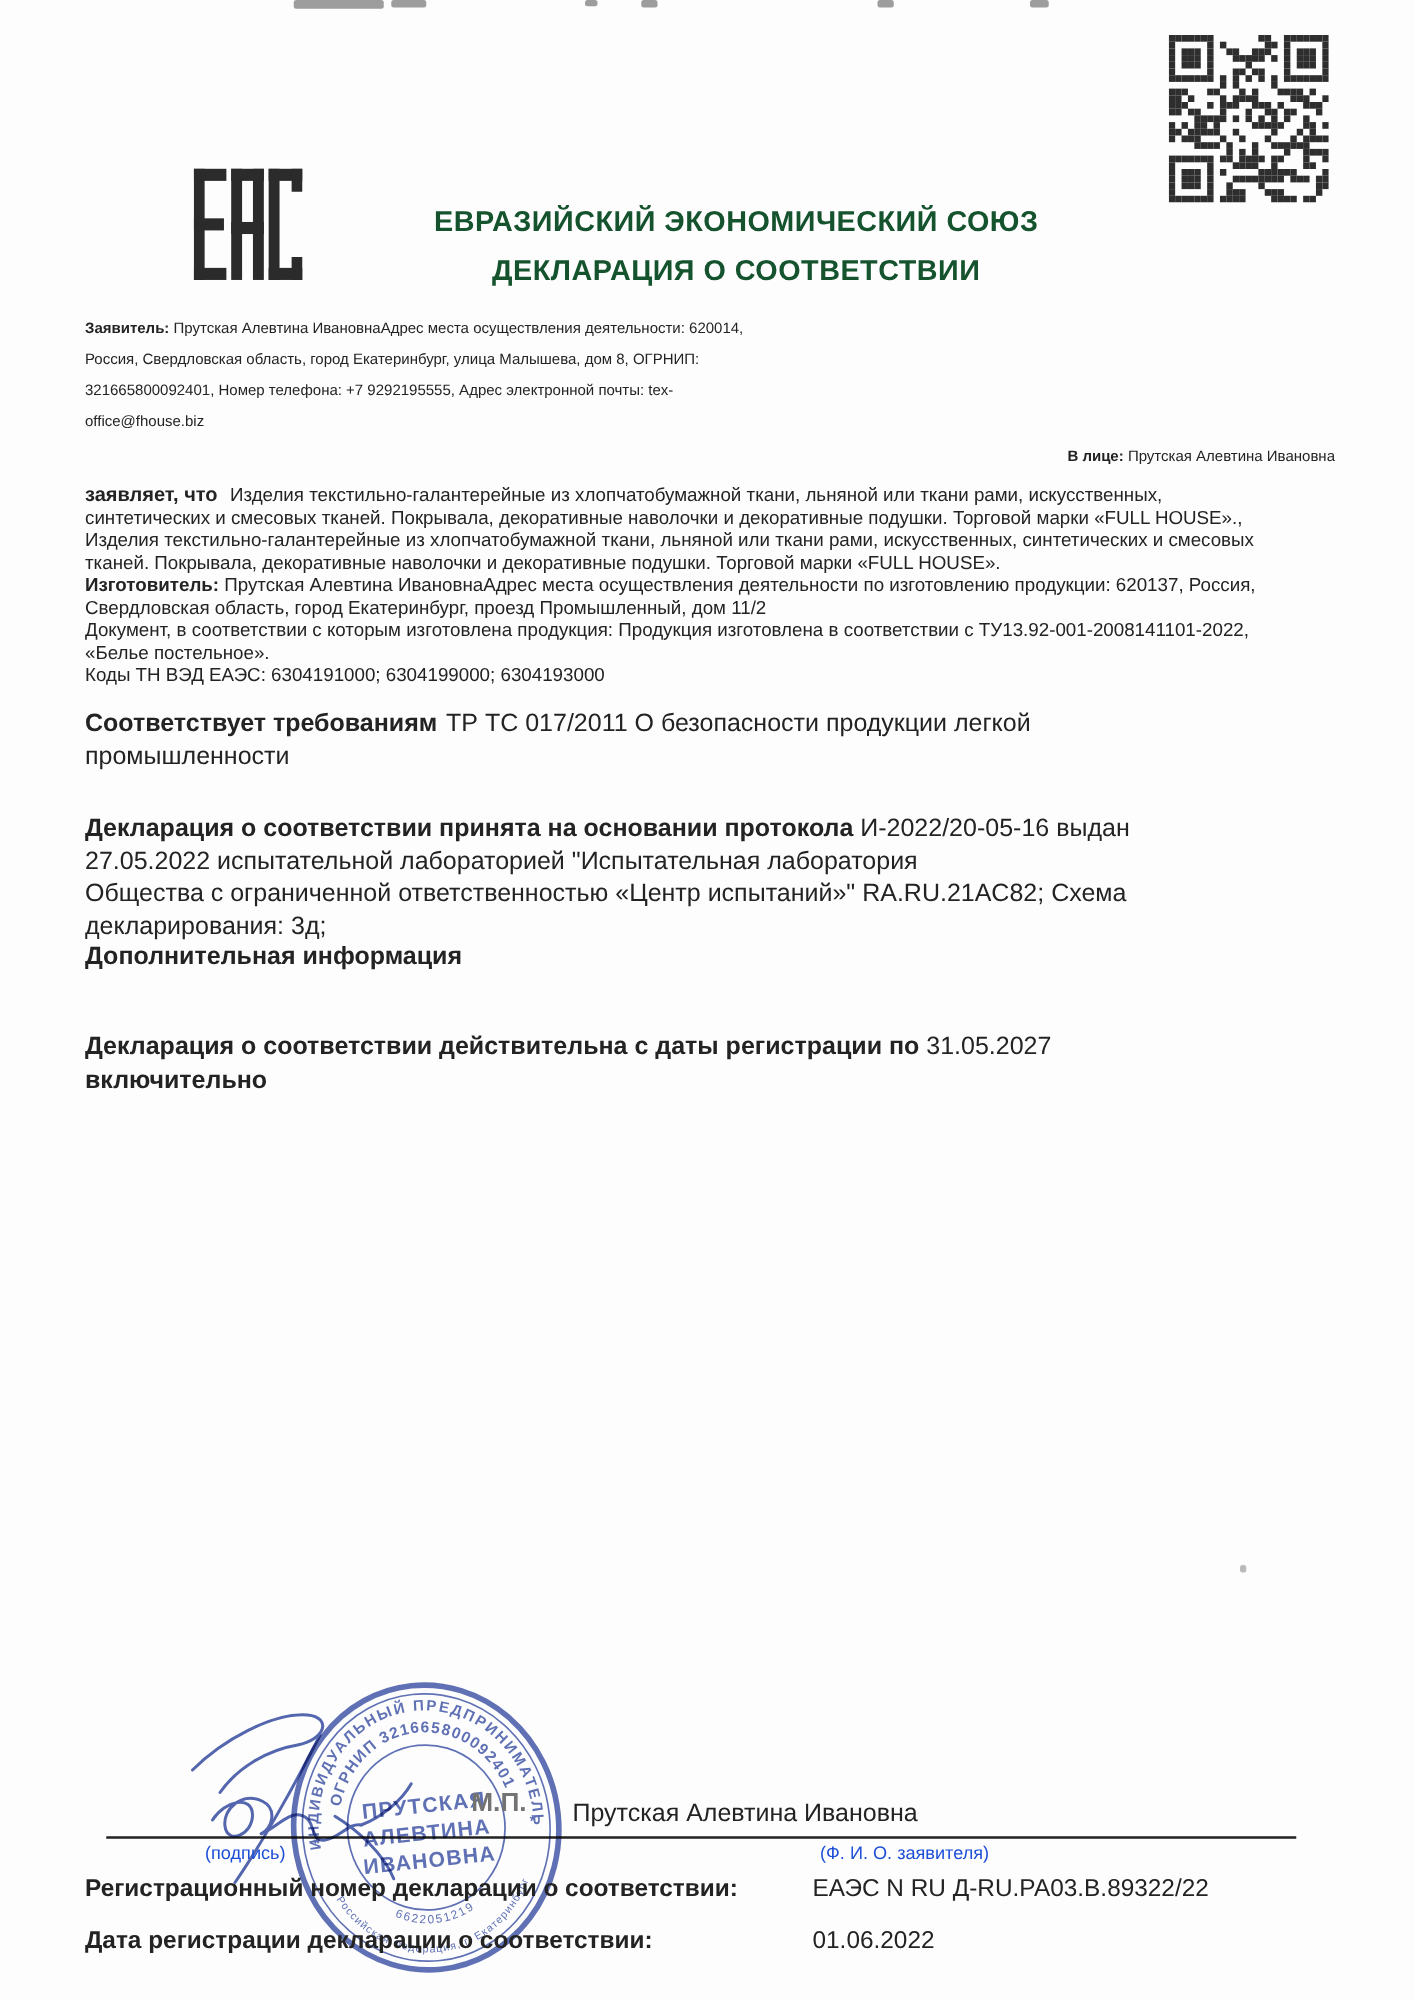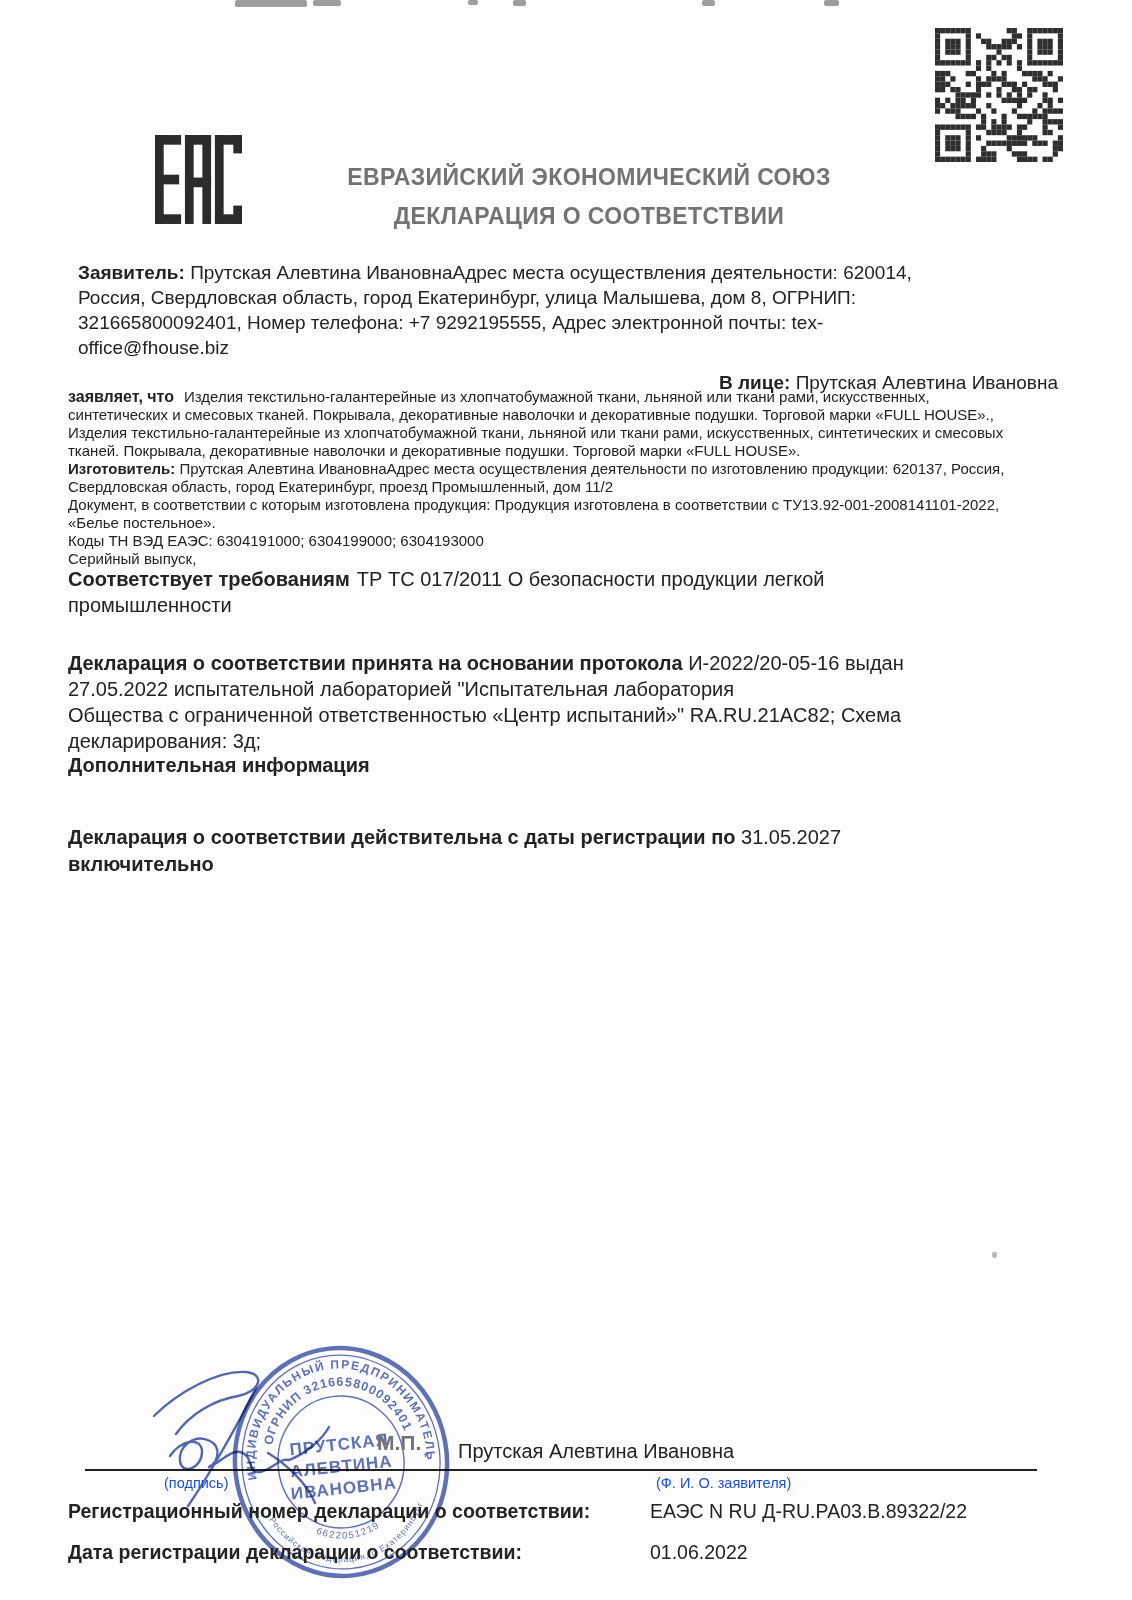--- a/index.html
+++ b/index.html
@@ -1,22 +1,22 @@
 <!DOCTYPE html>
 <html><head>
 <meta charset="utf-8">
 <style>
   html,body{margin:0;padding:0;background:#ffffff;}
   .page{
     position:relative; width:1132px; height:1600px; background:#fdfdfd;
     font-family:"Liberation Sans", sans-serif; color:#232323; overflow:hidden;
   }
   .abs{position:absolute;}
-  .title{font-weight:bold; font-size:23px; letter-spacing:.4px; text-align:center; color:#737373;}
-  .body-p{font-size:19px; line-height:25px; margin:10px;}
+  .title{font-weight:bold; font-size:23px; letter-spacing:.4px; text-align:center; color:#14532d;}
+  .body-p{font-size:12px; line-height:25px; margin:0;}
   .body-lg{font-size:20px; line-height:26px; margin:0;}
   .small-p{font-size:15px; line-height:18px; margin:0;}
   .pre{white-space:pre-line;}
   b{font-weight:bold;}
   .lead-gap{margin-right:10px;}
   .lead-gap-sm{margin-right:7px;text-align:center;}
   .rule{position:absolute; height:2px; background:#222;}
   .caption{font-size:14.5px; color:#1d4ed8;}
   .mp{font-weight:bold; font-size:21px; color:#737373;}
   .artifact{position:absolute; background:#3f3f3f; opacity:.5; border-radius:2px; filter:blur(.4px);}
@@ -375,21 +375,20 @@
   <div class="abs" style="left:68px;top:388px;width:1002px;">
     <p class="small-p"><b class="lead-gap" style="font-size:16px;">заявляет, что</b><span class="pre">Изделия текстильно-галантерейные из хлопчатобумажной ткани, льняной или ткани рами,  искусственных,
 синтетических и смесовых тканей.  Покрывала, декоративные наволочки и декоративные подушки. Торговой марки «FULL HOUSE».,
 Изделия текстильно-галантерейные из хлопчатобумажной ткани, льняной или ткани рами,  искусственных, синтетических и смесовых
 тканей.  Покрывала, декоративные наволочки и декоративные подушки. Торговой марки «FULL HOUSE».</span></p>
     <p class="small-p"><b>Изготовитель:</b><span class="pre"> Прутская Алевтина ИвановнаАдрес места осуществления деятельности по изготовлению продукции: 620137, Россия,
 Свердловская область, город Екатеринбург, проезд Промышленный, дом 11/2</span></p>
     <p class="small-p pre">Документ, в соответствии с которым изготовлена продукция: Продукция изготовлена в соответствии с ТУ13.92-001-2008141101-2022,
 «Белье постельное».</p>
     <p class="small-p">Коды ТН ВЭД ЕАЭС: 6304191000; 6304199000; 6304193000</p>
-    <p class="small-p">Серийный выпуск,</p>
   </div>
 
   <div class="abs" style="left:68px;top:566px;width:940px;">
     <p class="body-lg"><b class="lead-gap-sm">Соответствует требованиям</b><span class="pre">ТР ТС 017/2011 О безопасности продукции легкой
 промышленности</span></p>
   </div>
 
   <div class="abs" style="left:68px;top:650px;width:980px;">
     <p class="body-lg"><b>Декларация о соответствии принята на основании протокола</b><span class="pre"> И-2022/20-05-16 выдан
 27.05.2022  испытательной лабораторией "Испытательная лаборатория

